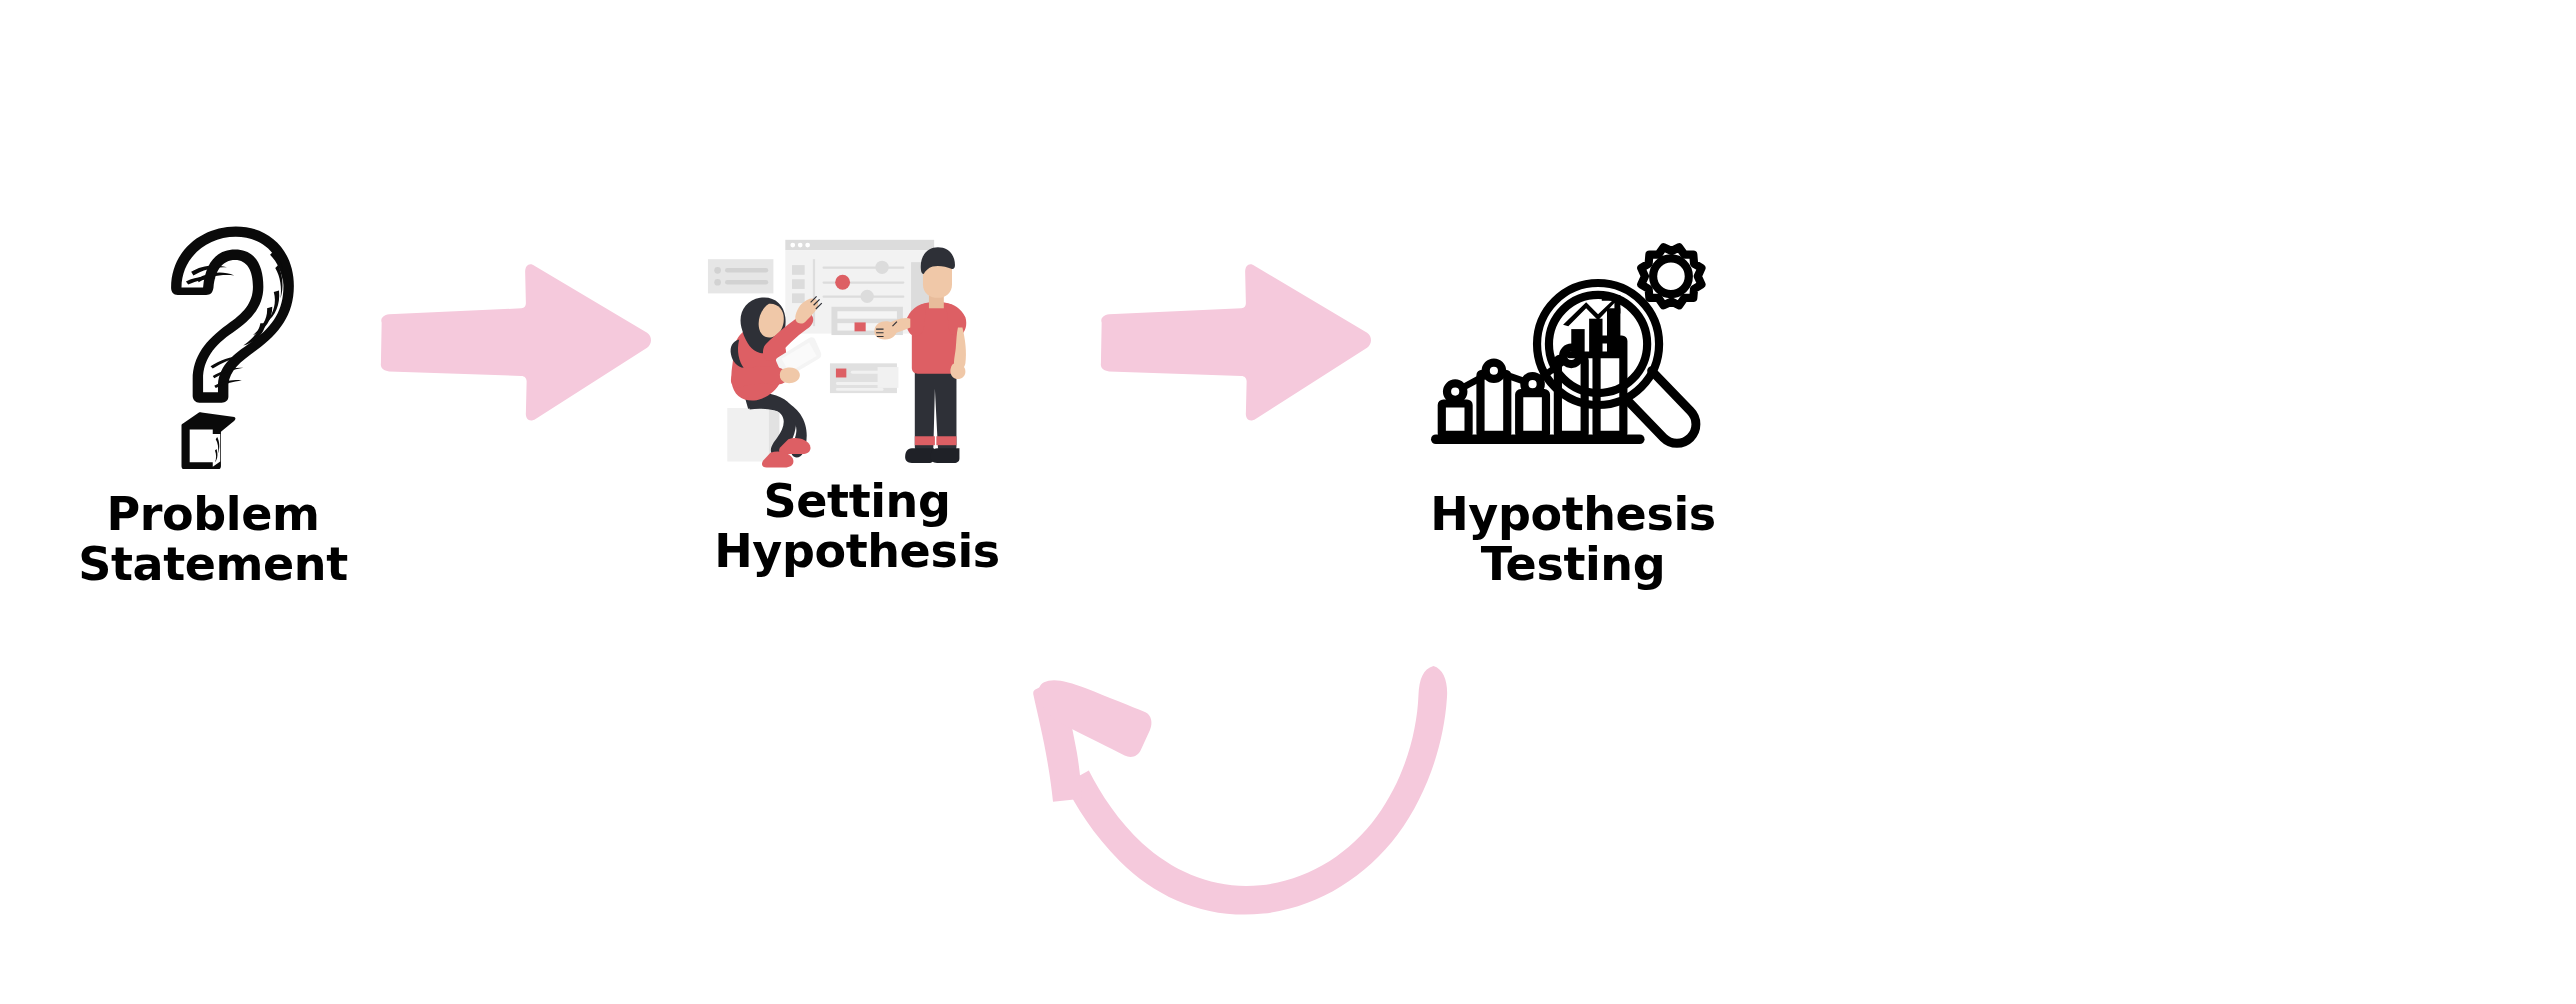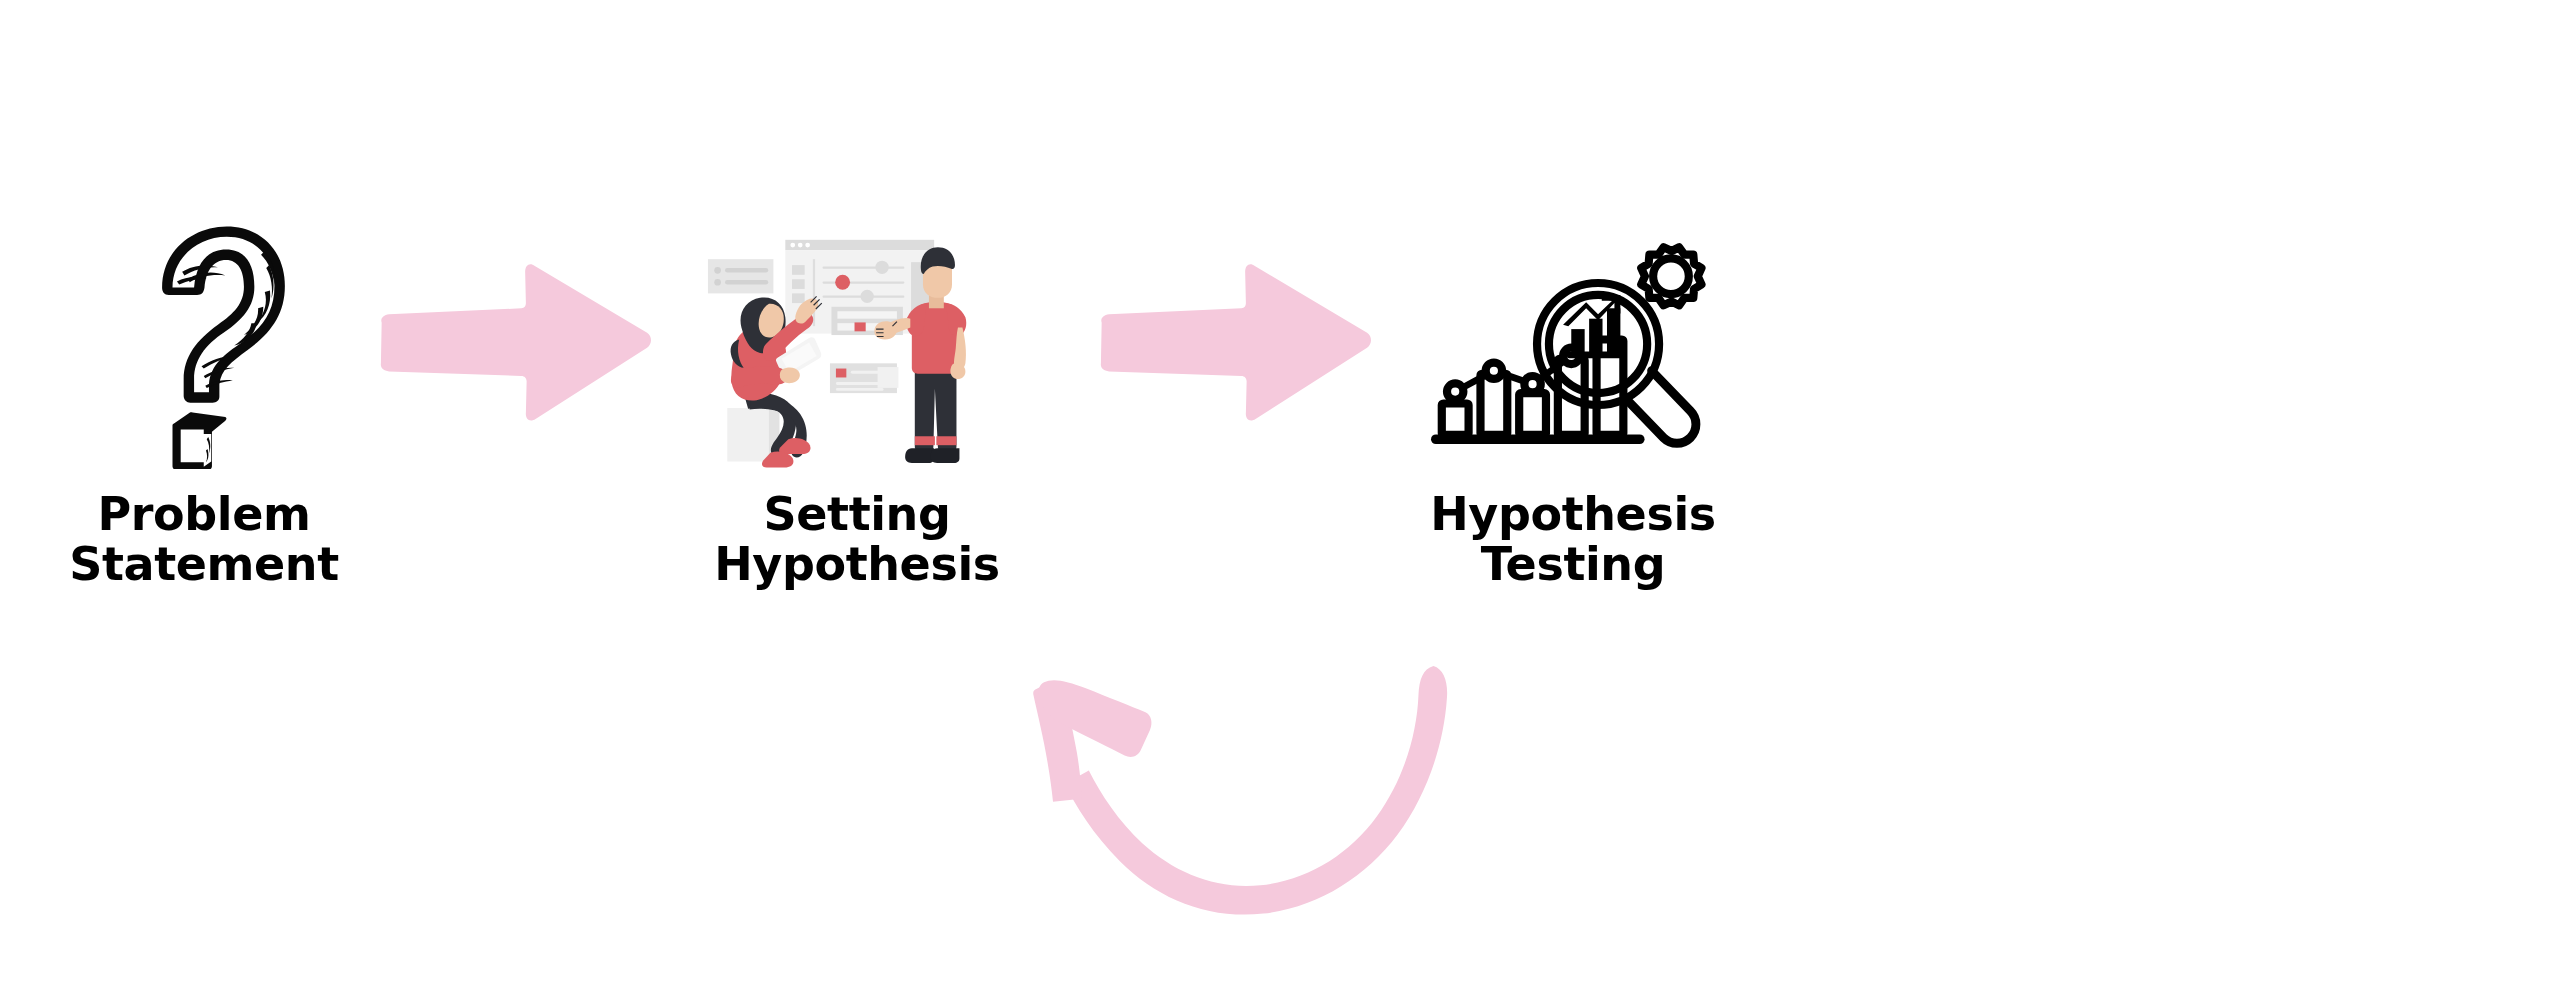--- a/index.html
+++ b/index.html
@@ -36,35 +36,35 @@
     font-family: "DejaVu Sans", "Liberation Sans", sans-serif;
     font-weight: 700;
     color: #000000;
     line-height: 1.08;
     letter-spacing: -0.4px;
     white-space: pre-line;
   }
 
   
   #step-problem {
-    left: 10px;
+    left: 19px;
     top: 216px;
     width: 388px;
   }
   #step-problem .step-icon { width: 179px; height: 253px; }
   #step-problem .step-label { font-size: 46px; margin-top: 21px; }
 
   
   #step-setting {
     left: 641px;
     top: 216px;
     width: 432px;
   }
   #step-setting .step-icon { width: 321px; height: 253px; }
-  #step-setting .step-label { font-size: 46px; margin-top: 21px; }
+  #step-setting .step-label { font-size: 46px; margin-top: 8px; }
 
   
   #step-testing {
     left: 1342px;
     top: 216px;
     width: 462px;
   }
   #step-testing .step-icon { width: 291px; height: 253px; }
   #step-testing .step-label { font-size: 46px; margin-top: 21px; }
 

